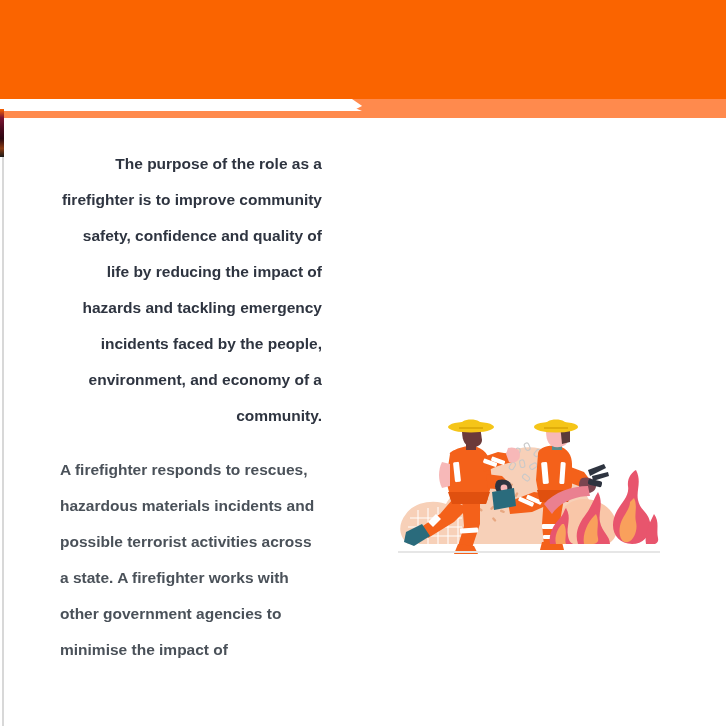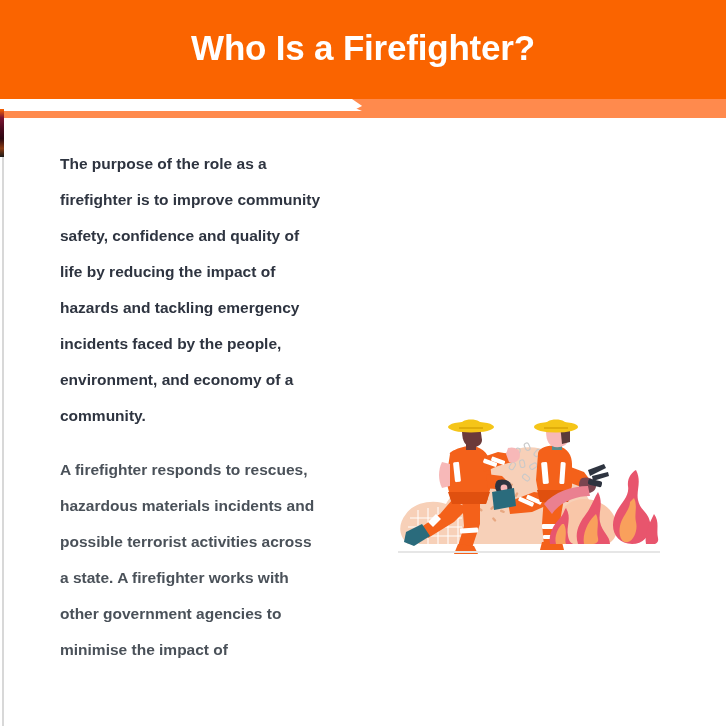--- a/index.html
+++ b/index.html
@@ -90,20 +90,21 @@
   }
   .para {
     margin: 0;
     color: #333a45;
     font-size: 15.5px;
     line-height: 36px;
   }
   .para.lead {
     font-weight: bold;
     color: #2e3440;
+    text-align: right;
   }
   .para.body {
     font-weight: bold;
     color: #4a5159;
     margin-top: 18px;
   }
 
   
   .illustration {
     position: absolute;
@@ -113,21 +114,20 @@
     height: 140px;
   }
   .illustration svg { display: block; }
 </style>
 </head>
 <body>
 
 <div id="page">
 
   <div class="header-band"></div>
-  <div class="header-title">Who Is a Firefighter?</div>
 
   <div class="deco-wrap">
     <svg width="726" height="22" viewBox="0 0 726 22" xmlns="http://www.w3.org/2000/svg">
 
       <path fill="#ff8a4d" d="M 30 0 L 726 0 L 726 11 L 368 11 L 352 0 Z"></path>
 
       <path fill="#ffffff" d="M 0 0 L 30 0 L 44 6 L 0 6 Z"></path>
 
       <path fill="#ff8a4d" d="M 0 12 L 352 12 L 366 5 L 726 5 L 726 22 L 0 22 Z"></path>
 

